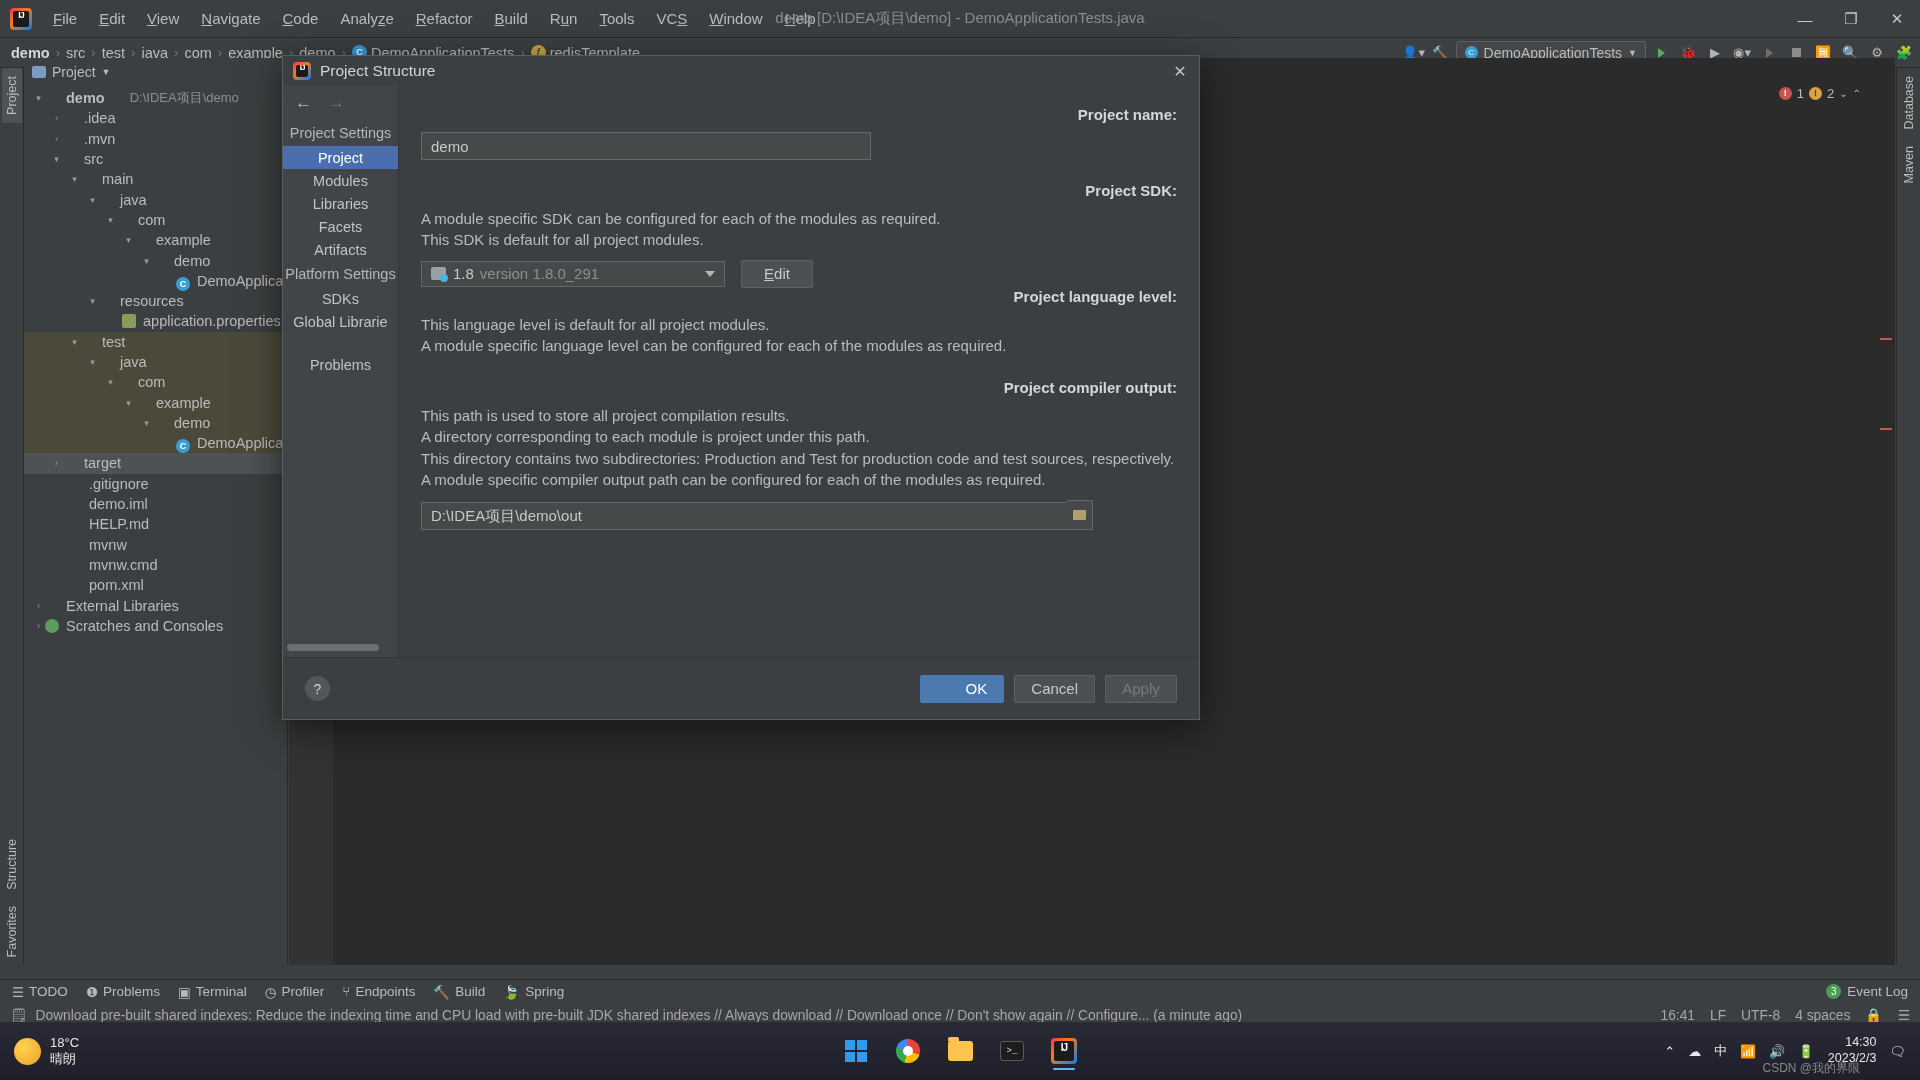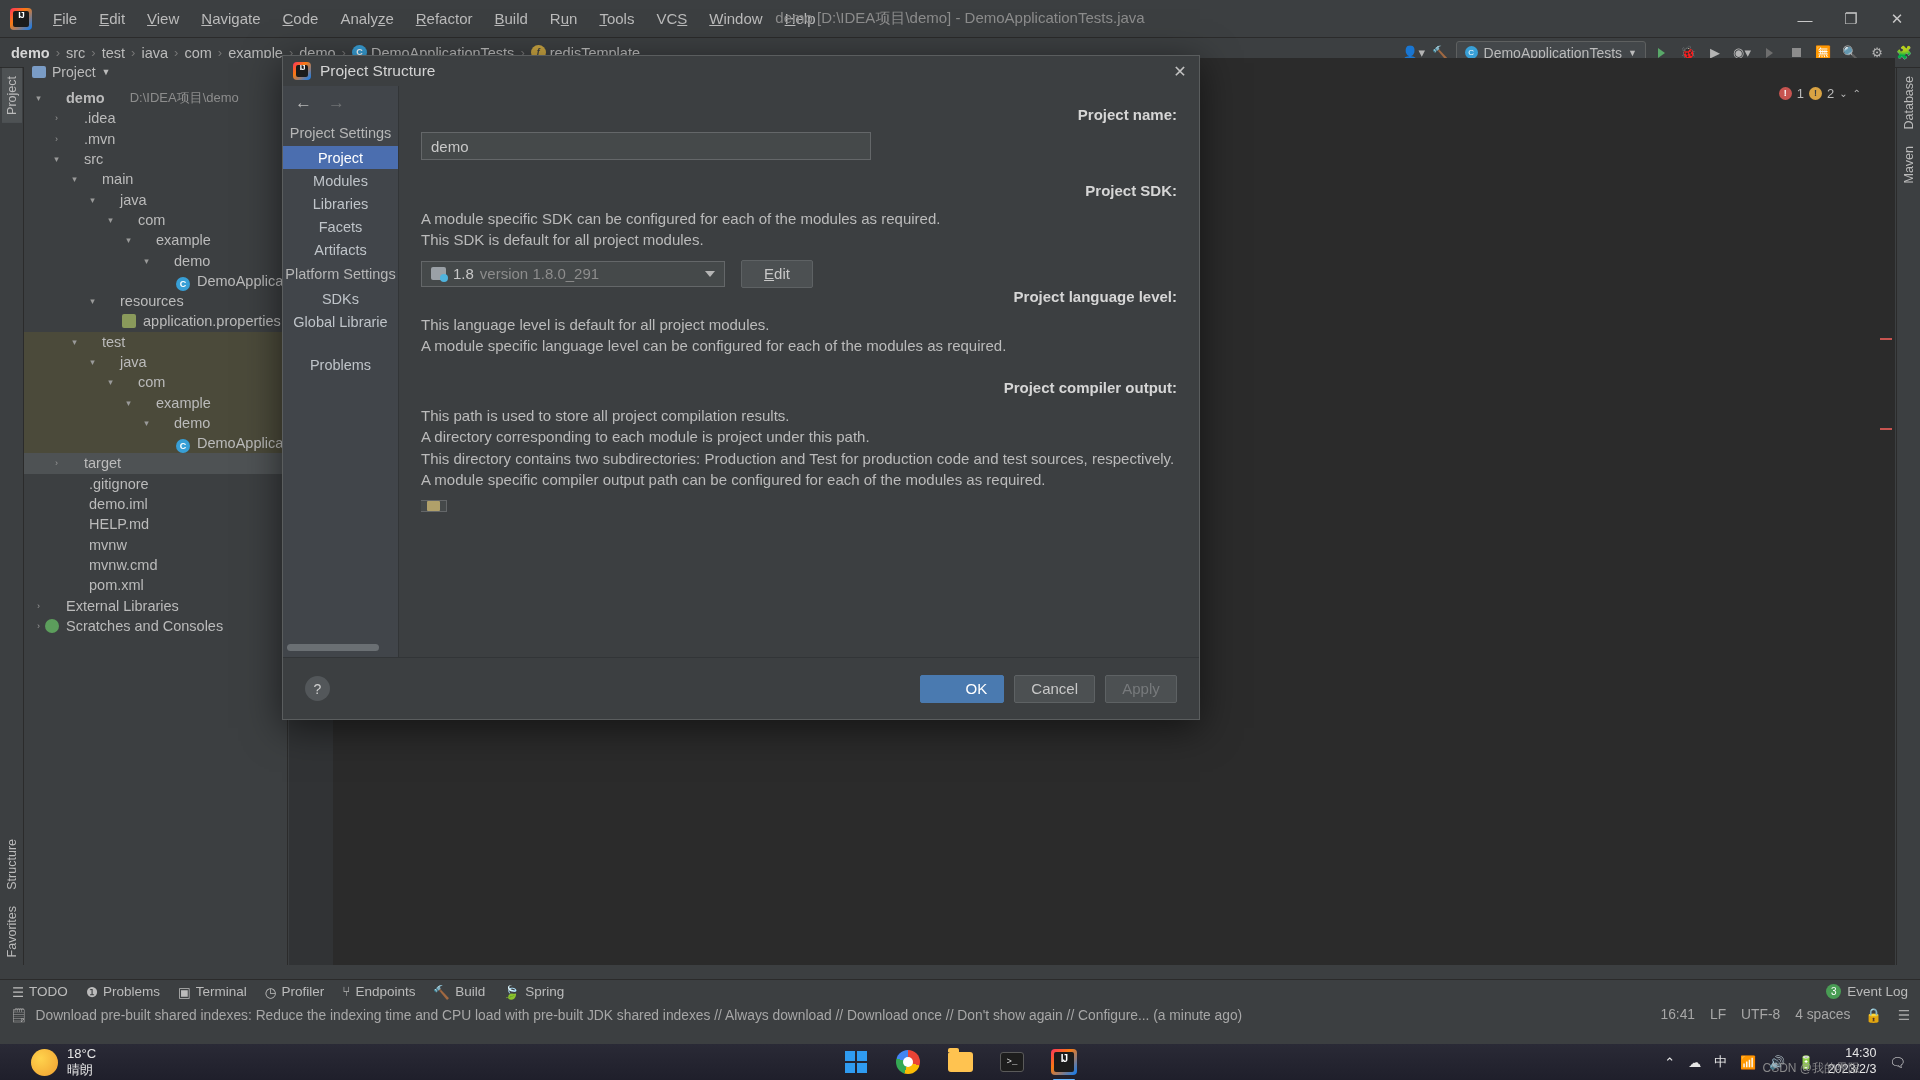--- a/index.html
+++ b/index.html
@@ -166,27 +166,27 @@
     border-top:1px solid #2b2b2b;
   }
   .twi{ display:flex; align-items:center; gap:5px; }
   .eventlog{ position:absolute; right:12px; display:flex; align-items:center; gap:6px;}
   .greenbadge{ width:15px;height:15px;border-radius:50%;background:#499c54;color:#fff;font-size:10px;
                display:flex;align-items:center;justify-content:center;}
   .statusbar{
     position:absolute; left:0; right:0; bottom:53px; height:24px; background:#3c3f41;
     display:flex; align-items:center; padding:0 10px; font-size:13.8px; color:#a7a7a7;
   }
-  .status-right{ position:absolute; right:10px; display:flex; align-items:flex-start; gap:15px;}
+  .status-right{ position:absolute; right:10px; display:flex; align-items:center; gap:15px;}
 
   
   .taskbar{
-    position:absolute; left:0; right:0; bottom:0; height:36px;
+    position:absolute; left:0; right:0; bottom:0; height:58px;
     background:linear-gradient(180deg,#2a2a36 0%,#1f1f2b 100%);
-    display:flex; align-items:center;padding-left:17px;
+    display:flex; align-items:center;
   }
   .weather{ display:flex; align-items:center; gap:9px; padding-left:14px; }
   .wicon{ width:27px;height:27px;border-radius:50%;background:radial-gradient(circle at 35% 35%,#ffd34d,#f0a030);}
   .wtext{ font-size:13px; line-height:1.25; color:#e6e6e6;}
   .tasks{ position:absolute; left:50%; transform:translateX(-50%); display:flex; align-items:center; gap:12px;}
   .task{ width:40px;height:40px;border-radius:5px;display:flex;align-items:center;justify-content:center;position:relative;}
   .task.active:after{ content:""; position:absolute; bottom:1px; left:9px; width:22px;height:2.5px;background:#62b5ff;border-radius:2px;}
   .winlogo{ width:22px;height:22px;display:grid;grid-template-columns:1fr 1fr;grid-template-rows:1fr 1fr;gap:2.5px;}
   .winlogo i{ background:#2f9bf0; display:block;}
   .chrome{ width:24px;height:24px;border-radius:50%;
@@ -502,20 +502,21 @@
         <div class="lbl-bold" style="">Project language level:</div>
         <div class="lbl-norm">This language level is default for all project modules.</div>
         <div class="lbl-norm">A module specific language level can be configured for each of the modules as required.</div>
 
         <div class="lbl-bold" style="margin-top:23px">Project compiler output:</div>
         <div class="lbl-norm">This path is used to store all project compilation results.</div>
         <div class="lbl-norm">A directory corresponding to each module is project under this path.</div>
         <div class="lbl-norm">This directory contains two subdirectories: Production and Test for production code and test sources, respectively.</div>
         <div class="lbl-norm">A module specific compiler output path can be configured for each of the modules as required.</div>
         <div style="display:flex;margin-top:10px;width:672px">
+          <div class="txtfield" style="flex:1;border-right:none">D:\IDEA项目\demo\out</div>
           <div class="folderbtn" style="border:1px solid #646769;border-left:none">
             <span style="width:13px;height:10px;background:#b0a06a;border-radius:1px;display:block"></span>
           </div>
         </div>
       </div>
     </div>
 
     <div class="dlg-foot">
       <div class="helpbtn">?</div>
       <div class="footspace"></div>

